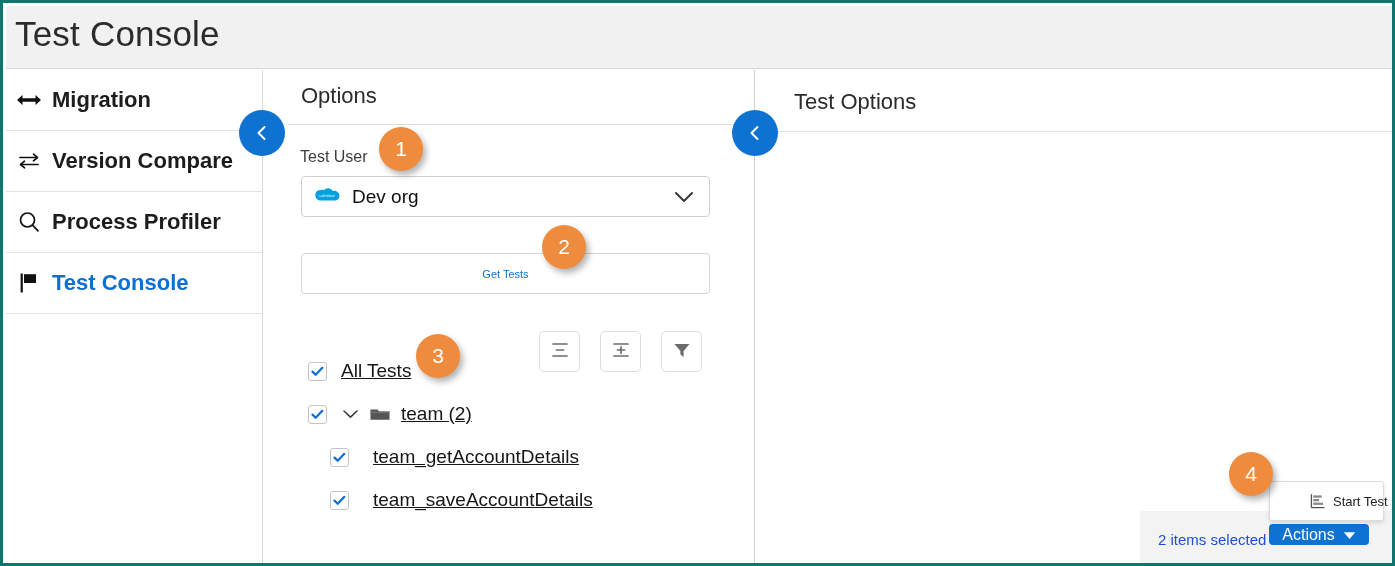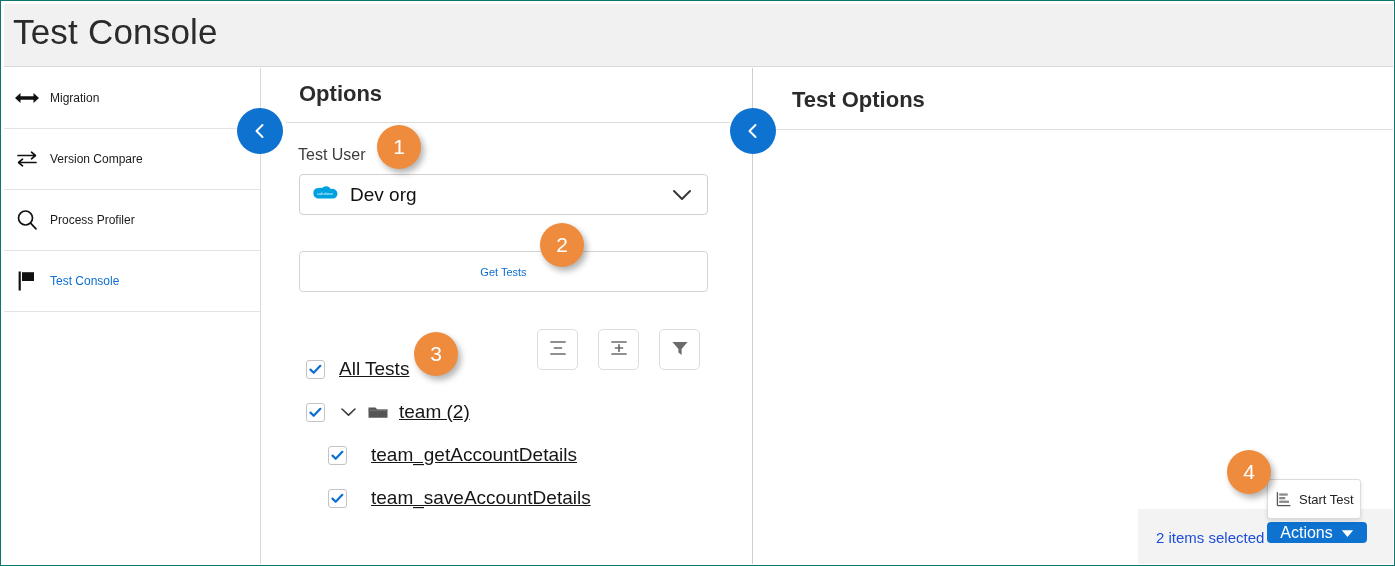--- a/index.html
+++ b/index.html
@@ -8,21 +8,21 @@
     background: #ffffff;
   }
   body {
     font-family: "Liberation Sans", sans-serif;
   }
   #app {
     position: relative;
     width: 1395px;
     height: 566px;
     box-sizing: border-box;
-    border: 1px solid #0f766e;
+    border: 3px solid #0f766e;
     background: #ffffff;
     overflow: hidden;
   }
 
   
   .titlebar {
     position: absolute;
     left: 3px;
     top: 3px;
     width: 1389px;
@@ -63,23 +63,23 @@
   }
   .nav-icon {
     width: 46px;
     min-width: 46px;
     display: flex;
     align-items: center;
     justify-content: center;
     color: #111;
   }
   .nav-label {
-    font-size: 12px;
+    font-size: 22px;
     color: #1c1c1c;
-    font-weight: 400;
+    font-weight: 700;
   }
   .nav-item.active .nav-label { color: #0d6fd1; }
 
   
   .panel-options {
     position: absolute;
     left: 261px;
     top: 67px;
     width: 491px;
     height: 496px;
@@ -91,21 +91,21 @@
     position: absolute;
     left: 753px;
     top: 67px;
     width: 639px;
     height: 496px;
     background: #fff;
     box-sizing: border-box;
   }
   .panel-title {
     font-size: 22px;
-    font-weight: 700;
+    font-weight: 400;
     color: #2b2b2b;
     text-align: center;
   }
   .opt-title {
     position: absolute;
     left: 37px;
     top: 13px;
   }
   .opt-rule {
     position: absolute;
@@ -318,31 +318,32 @@
     align-items: center;
     justify-content: center;
     gap: 8px;
     cursor: pointer;
   }
   .actions-btn .lbl { font-size: 16px; color: #ffffff; }
   .menu-popup {
     position: absolute;
     left: 1266px;
     top: 478px;
-    width: 94px;
+    width: 115px;
     height: 40px;
     background: #ffffff;
     border: 1px solid #dcdcdc;
     border-radius: 3px;
     box-shadow: 0 2px 4px rgba(0,0,0,.12);
     box-sizing: border-box;
     display: flex;
     align-items: center;
     cursor: pointer;
     z-index: 20;
+    padding-left: 32px;
   }
   .menu-popup .mi-icon { margin-left: 8px; display: flex; align-items: center; }
   .menu-popup .mi-label { margin-left: 7px; font-size: 13px; color: #222; white-space: nowrap; }
 </style>
 </head>
 <body>
 
 <div id="app">
 
   <div class="titlebar">

